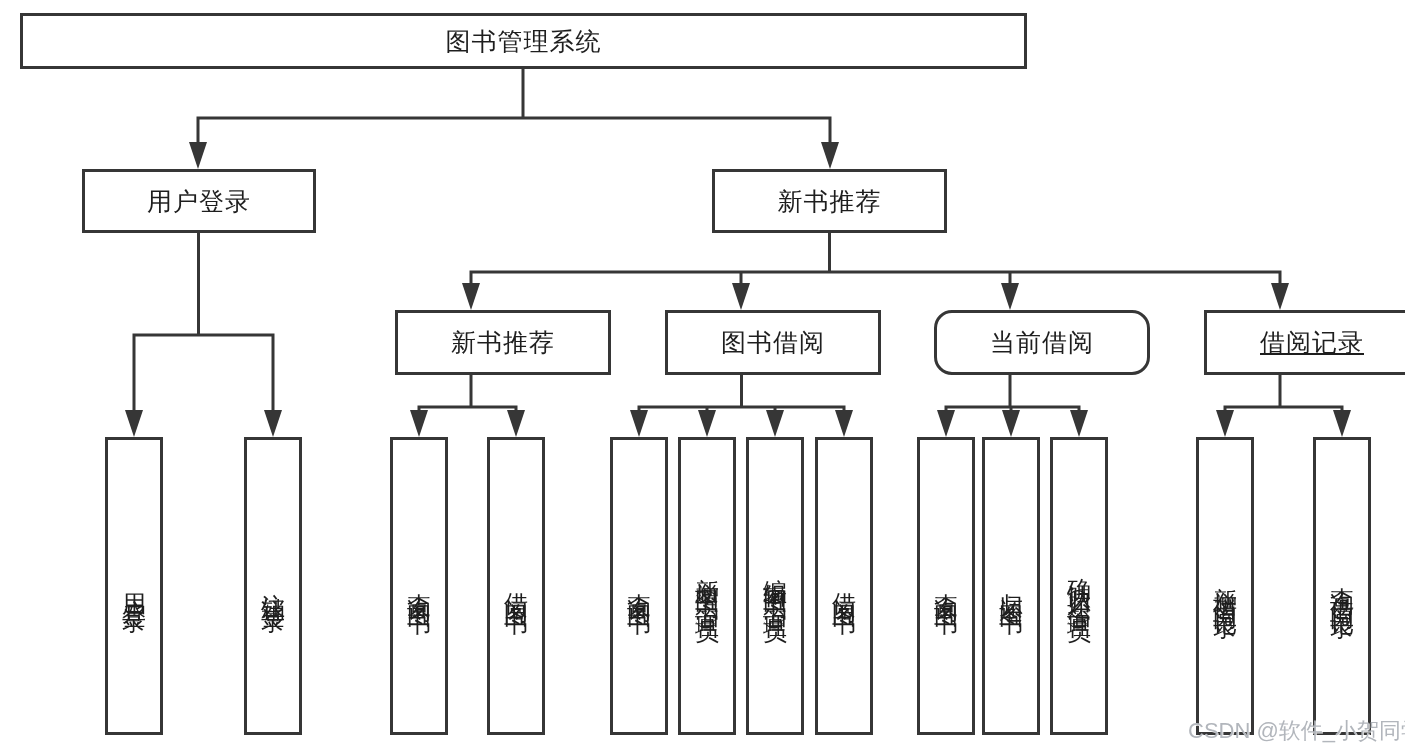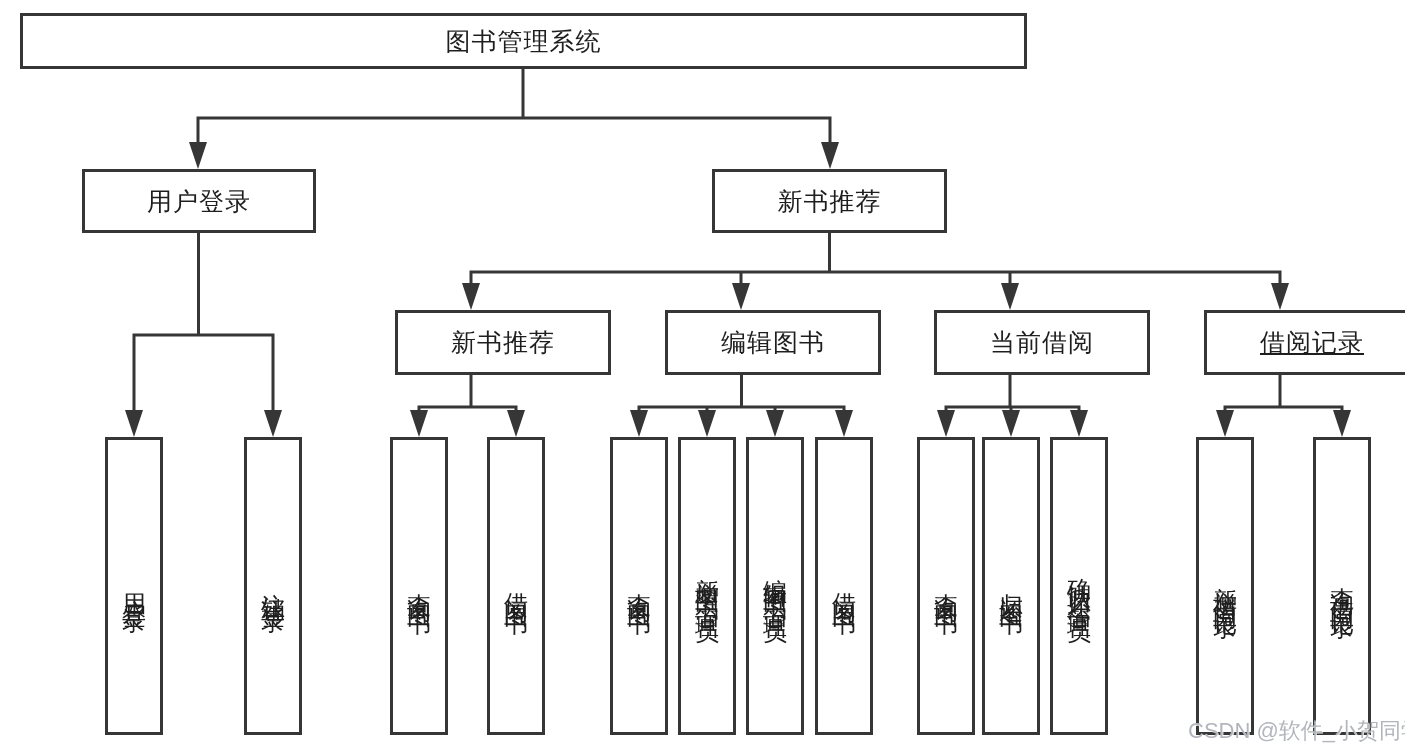--- a/index.html
+++ b/index.html
@@ -40,21 +40,21 @@
     letter-spacing: 1px;
     color: var(--text);
     white-space: nowrap;
   }
   .root-box  { left: 20px;  top: 13px;  width: 1007px; height: 56px; }
   .l2-login  { left: 82px;  top: 169px; width: 234px;  height: 64px; }
   .l2-mgmt   { left: 712px; top: 169px; width: 235px;  height: 64px; }
   .l3 { top: 310px; width: 216px; height: 65px; margin-left: 32px; }
   .l3-1 { left: 363px; }
   .l3-2 { left: 633px; }
-  .l3-3 { left: 902px; }
+  .l3-3 { left: 902px; border-radius: 18px; }
   .l3-4 { left: 1172px; text-decoration: underline; }
   .vbox { top: 437px; width: 58px; height: 298px; }
   .vbox span {
     writing-mode: vertical-lr;
     text-orientation: mixed;
     font-size: 24px;
     letter-spacing: 6px;
     line-height: 1;
     color: var(--text);
   }
@@ -122,21 +122,21 @@
     <span>用户登录</span>
   </div>
   <div class="box hbox l2-mgmt">
     <span>新书推荐</span>
   </div>
 
   <div class="box hbox l3 l3-1">
     <span>新书推荐</span>
   </div>
   <div class="box hbox l3 l3-2">
-    <span>编辑图书</span>
+    <span>图书借阅</span>
   </div>
   <div class="box hbox l3 l3-3">
     <span>当前借阅</span>
   </div>
   <div class="box hbox l3 l3-4">
     <span>借阅记录</span>
   </div>
 
   <div class="box vbox vb1">
     <span>用户登录</span>

